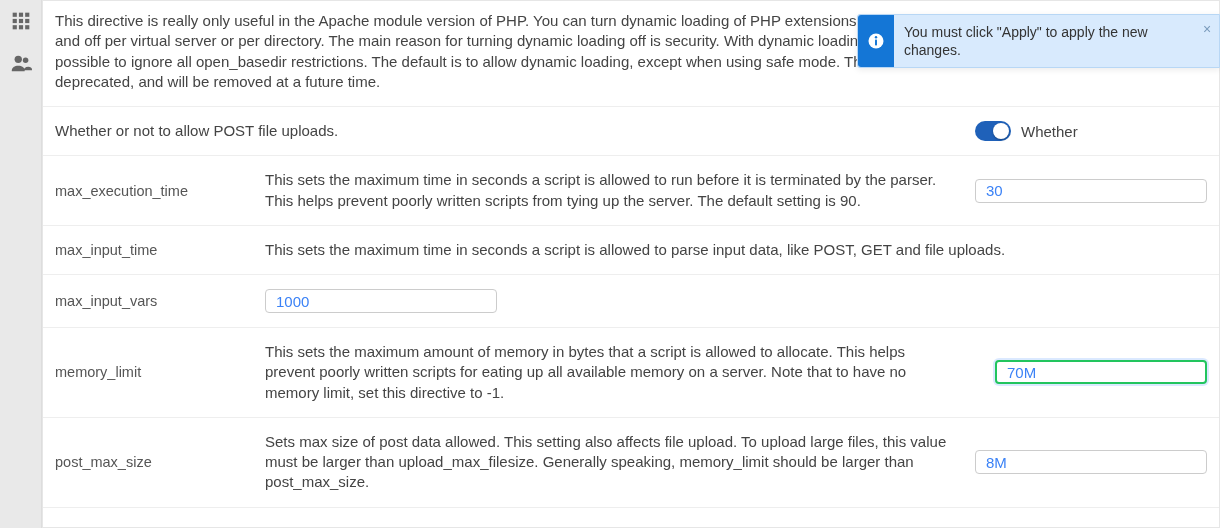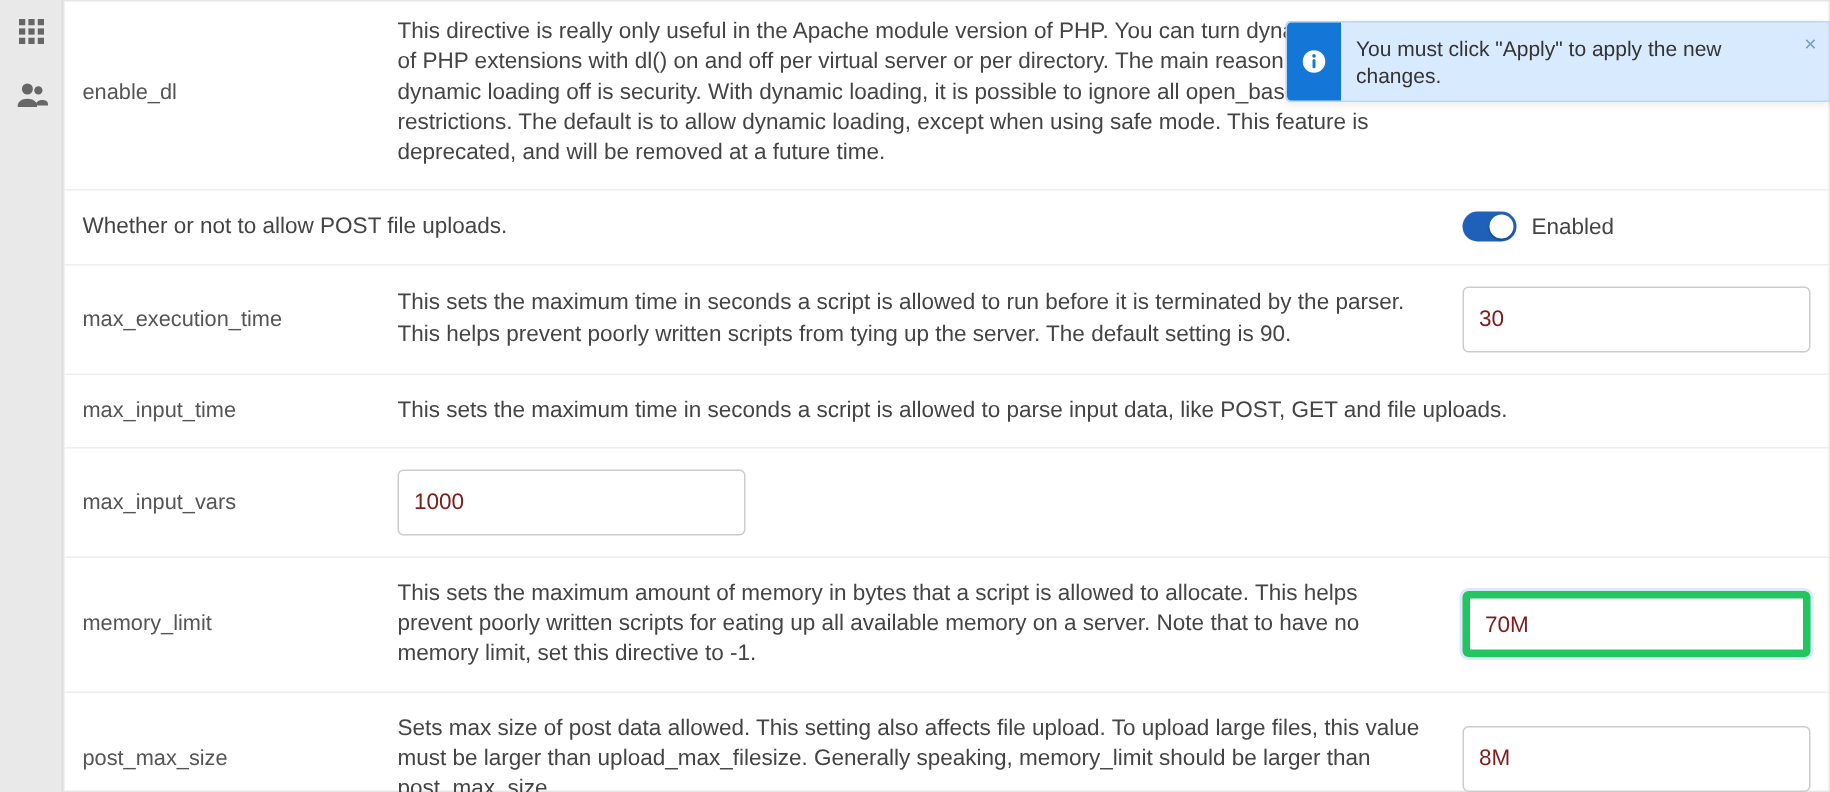--- a/index.html
+++ b/index.html
@@ -56,32 +56,33 @@
     padding-right: 20px;
   }
   .col-ctrl {
     width: 232px;
     flex: 0 0 232px;
     display: flex;
     align-items: center;
   }
   .text-input {
     width: 100%;
-    height: 44px;
+    height: 24px;
     border: 1px solid #ccc;
     border-radius: 4px;
     padding: 6px 10px;
     font-size: 15px;
-    color: #7f1d1d;
+    color: #3b82f6;
     background:#fff;
   }
   .text-input.focused {
-    border: 5px solid #22c55e;
+    border: 2px solid #22c55e;
     box-shadow: 0 0 0 2px rgba(77,144,254,0.2);
     outline: none;
+    margin-left: 20px;
   }
   .toggle-wrap { display:flex; align-items:center; gap:10px; }
   .toggle {
     width: 36px; height: 20px;
     background: #1f61b9;
     border-radius: 10px;
     position: relative;
   }
   .toggle .knob {
     width: 16px; height: 16px;
@@ -151,33 +152,32 @@
         <circle cx="17" cy="9" r="3"></circle>
         <path d="M2 20c0-3 3-5 7-5s7 2 7 5v1H2z"></path>
         <path d="M15 20c0-2 1.5-4 5-4 2 0 4 1 4 3v1h-9z"></path>
       </svg>
   </div>
 </div>
 
 <div class="content">
 
   <div class="row first">
-    <div class="col-name">enable_dl</div>
     <div class="col-desc">This directive is really only useful in the Apache module version of PHP. You can turn dynamic loading of PHP extensions with dl() on and off per virtual server or per directory. The main reason for turning dynamic loading off is security. With dynamic loading, it is possible to ignore all open_basedir restrictions. The default is to allow dynamic loading, except when using safe mode. This feature is deprecated, and will be removed at a future time.</div>
     <div class="col-ctrl"></div>
   </div>
 
   <div class="row">
     <div class="col-desc">Whether or not to allow POST file uploads.</div>
     <div class="col-ctrl">
       <div class="toggle-wrap">
         <div class="toggle">
             <div class="knob"></div>
           </div>
-        <span class="toggle-label">Enabled</span>
+        <span class="toggle-label">Whether</span>
       </div>
     </div>
   </div>
 
   <div class="row">
     <div class="col-name">max_execution_time</div>
     <div class="col-desc">This sets the maximum time in seconds a script is allowed to run before it is terminated by the parser. This helps prevent poorly written scripts from tying up the server. The default setting is 90.</div>
     <div class="col-ctrl">
       <input class="text-input" value="30" style="">
     </div>

